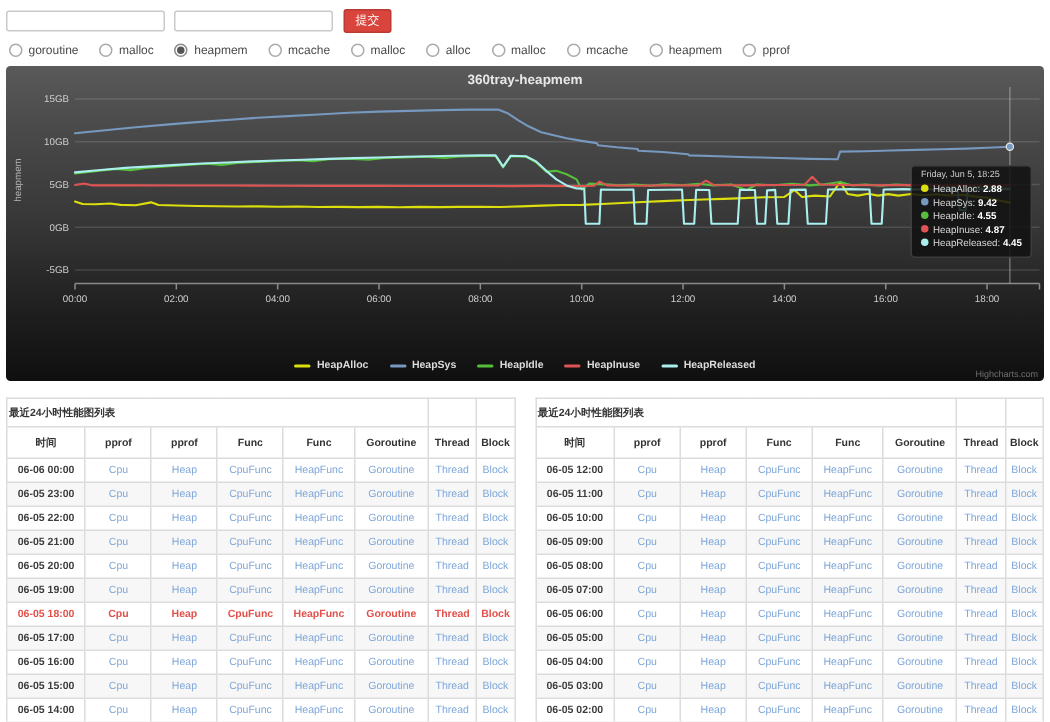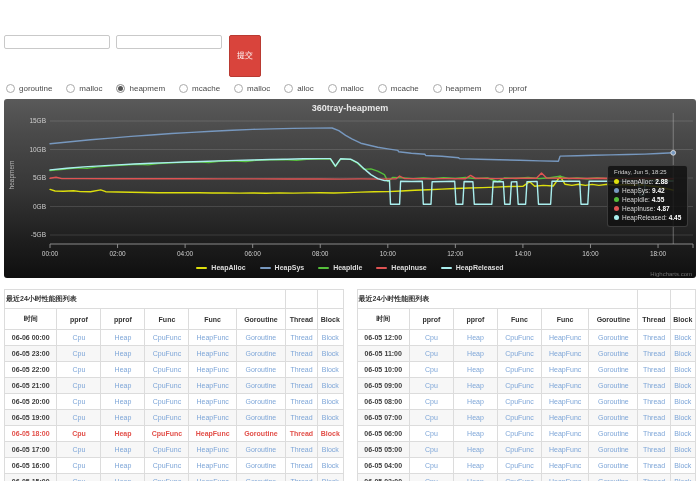--- a/index.html
+++ b/index.html
@@ -12,36 +12,36 @@
   .form-area { padding:3px 0 0 4px; }
   .form-label-line { font-size:8px; color:#333; height:10px; }
   .form-label-warning { color:#d43f3a; font-weight:bold; }
   .form-inputs { margin-top:3px; display:flex; align-items:center; }
   .time-input {
     width:106px; height:14px; border:1px solid #c9c9c9; border-radius:2px;
     font-size:8px; padding:0 3px; margin-right:6px; outline:none; color:#333;
   }
   .submit-btn {
     background:#d9443c; border:1px solid #b93a32; color:#fff;
-    font-size:8px; line-height:1; padding:16px 7px; border-radius:2px;
-    margin-left:1px; cursor:pointer; font-family:inherit;margin-top:29px;
+    font-size:8px; line-height:1; padding:3px 7px; border-radius:2px;
+    margin-left:1px; cursor:pointer; font-family:inherit;
   }
   
   .radio-row { display:flex; align-items:center; margin:7px 0 0 6px; }
   .radio-item { display:inline-flex; align-items:center; margin-right:14px; cursor:pointer; }
   .radio-circle {
     width:9px; height:9px; border:1px solid #aaa; border-radius:50%;
     background:#fff; display:inline-flex; align-items:center; justify-content:center;
   }
   .radio-circle.checked { border-color:#8a8a8a; }
   .radio-dot { width:5px; height:5px; border-radius:50%; background:#555; }
   .radio-label { font-size:8px; color:#4a4a4a; margin-left:4px; }
   
   .chart {
-    position:relative; margin:6px 4px 0 4px; height:179px; border-radius:3px;
+    position:relative; margin:6px 4px 0 4px; height:210px; border-radius:3px;
     background:linear-gradient(180deg,#5a5a5a 0%,#4b4b4b 18%,#383838 48%,#1d1d1d 80%,#0f0f0f 100%);
     overflow:hidden;
   }
   .chart-title {
     position:absolute; top:4px; left:0; width:100%; text-align:center;
     font-size:9px; font-weight:bold; color:#e8e8e8;
   }
   .chart svg { position:absolute; left:0; top:0; }
   .legend {
     position:absolute; left:0; bottom:7px; width:100%;

